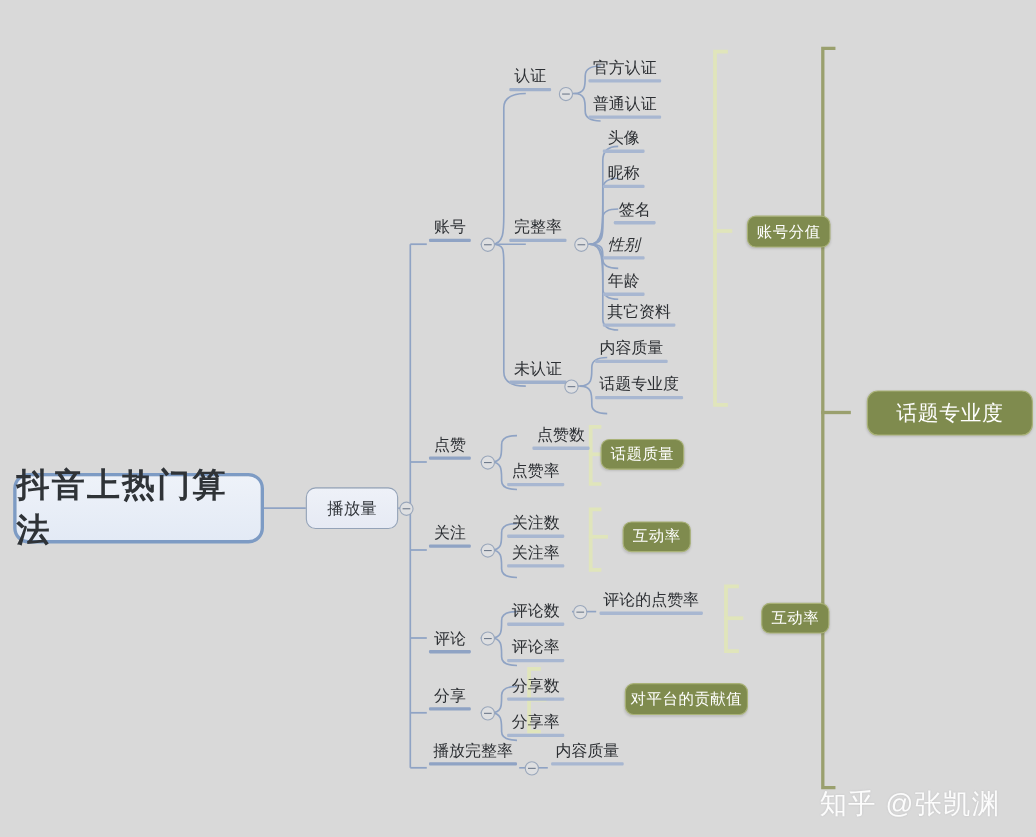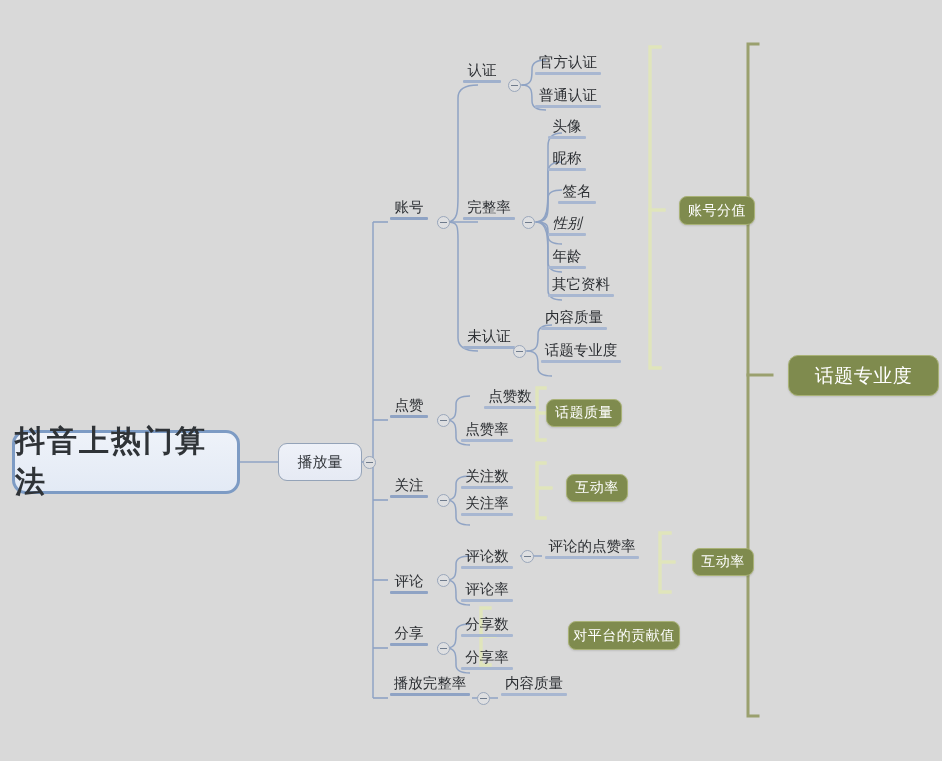--- a/index.html
+++ b/index.html
@@ -413,14 +413,17 @@
   </div>
 
   <div class="badge" style="left:556px; top:621px; width:112px; height:29px;">
     <span>对平台的贡献值</span>
   </div>
 
   <div class="badge big" style="left:776px; top:355px; width:151px; height:41px;">
     <span>话题专业度</span>
   </div>
 
+  <div class="watermark">
+    <span>知乎 @张凯渊</span>
+  </div>
 
 </div>
 
 </body></html>

